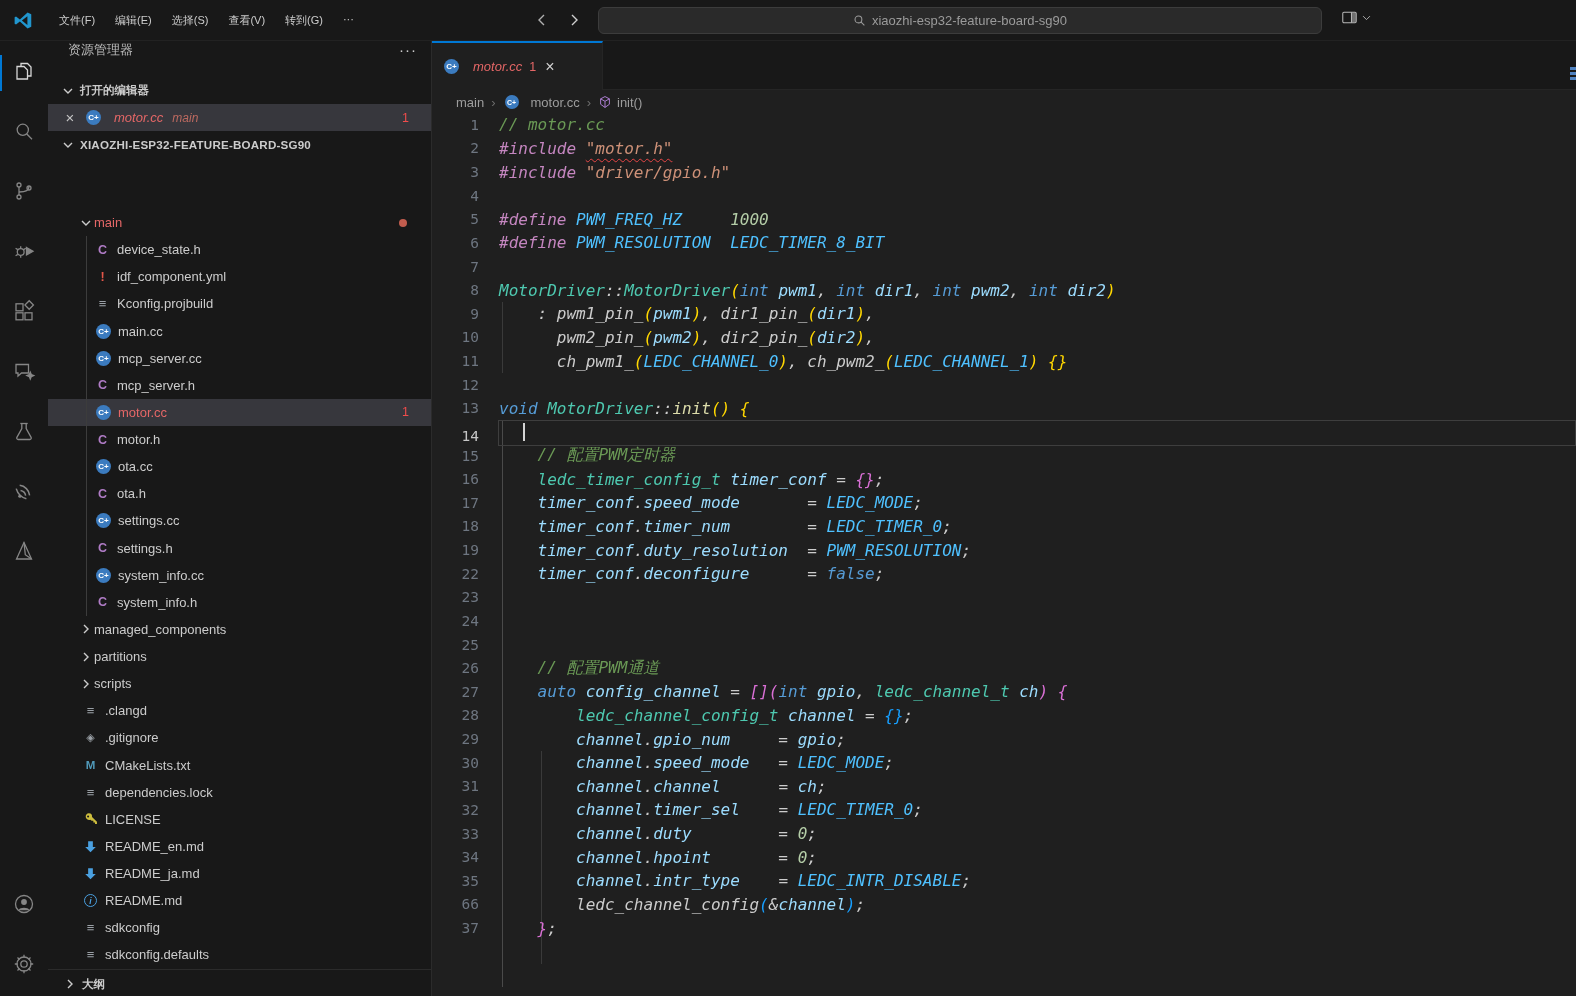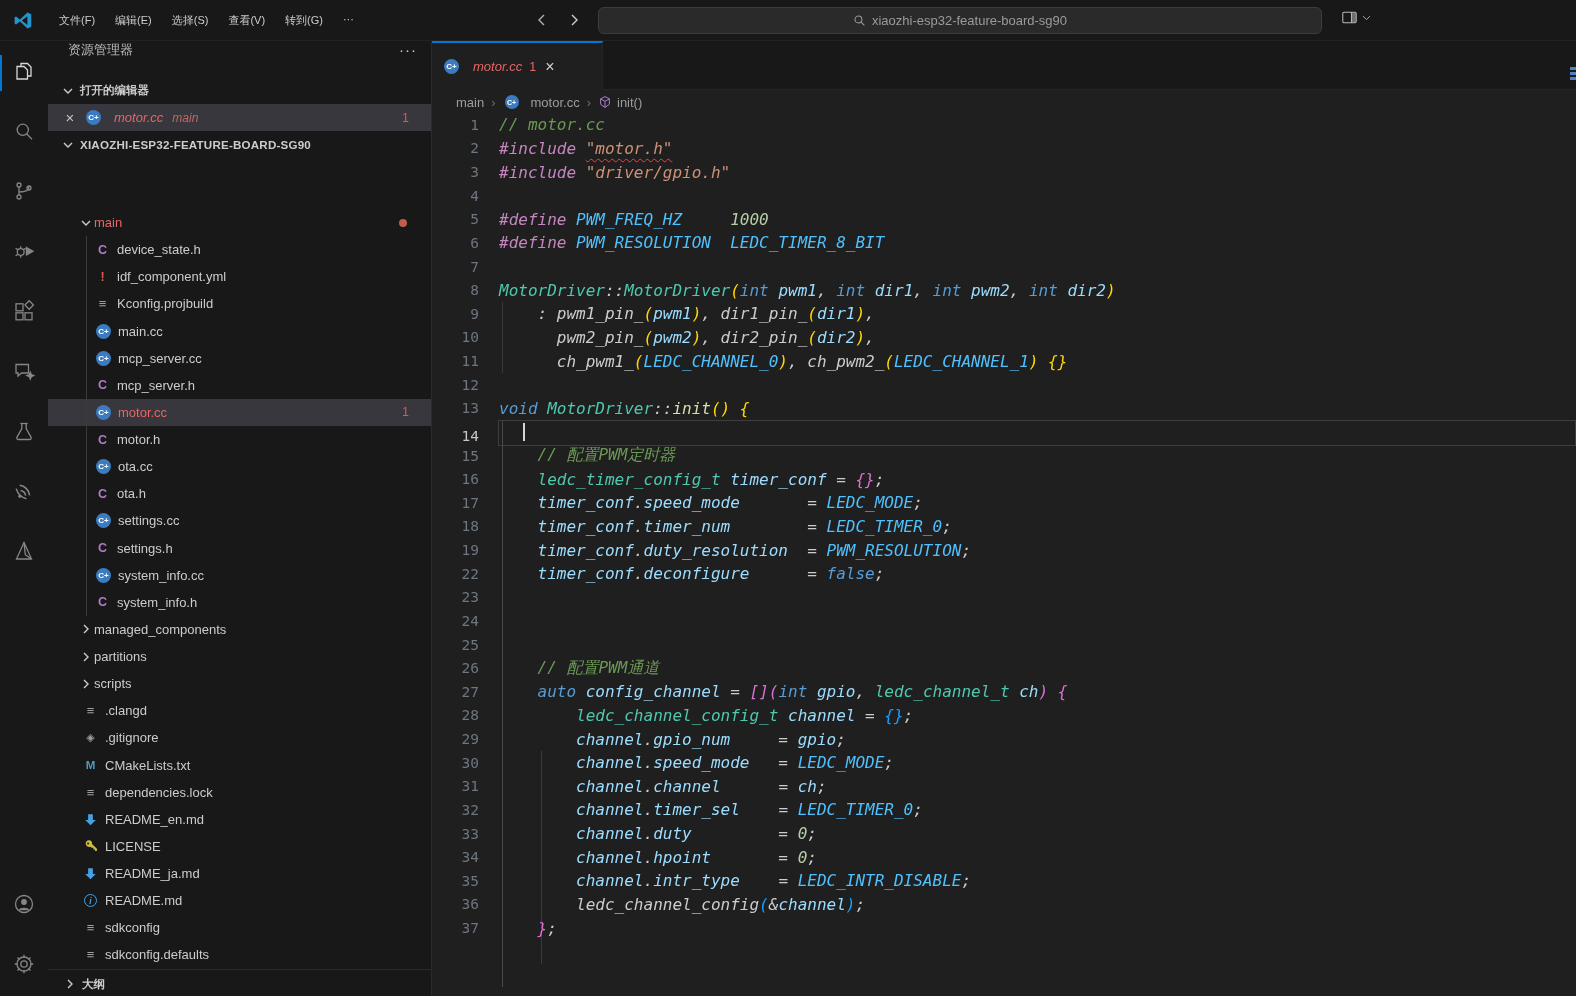--- a/index.html
+++ b/index.html
@@ -369,33 +369,33 @@
           <div class="trow" style="padding-left: 34px;">
             <span class="fic ic-cmake">M</span>
             <span class="lbl">CMakeLists.txt</span>
           </div>
           <div class="trow" style="padding-left: 34px;">
             <span class="fic ic-cfg">≡</span>
             <span class="lbl">dependencies.lock</span>
           </div>
           <div class="trow" style="padding-left: 34px;">
             <span class="fic">
+              <svg width="14" height="14" viewBox="0 0 16 16">
+                <path d="M5.6 1.5a3.8 3.8 0 1 0 1.6 7.3L8.8 10h1.9v1.9h1.9v1.9h2.2v-2.6L9.2 5.7A3.8 3.8 0 0 0 5.6 1.5zM4.7 3.9a1.2 1.2 0 1 1 0 2.4 1.2 1.2 0 0 1 0-2.4z" fill="#cdbd3e"></path>
+              </svg>
+            </span>
+            <span class="lbl">LICENSE</span>
+          </div>
+          <div class="trow" style="padding-left: 34px;">
+            <span class="fic">
               <svg width="13" height="13" viewBox="0 0 16 16">
                 <path d="M8 15L1.5 8.5h3.6V1.5h5.8v7h3.6z" fill="#4aa0e0"></path>
               </svg>
             </span>
             <span class="lbl">README_en.md</span>
-          </div>
-          <div class="trow" style="padding-left: 34px;">
-            <span class="fic">
-              <svg width="14" height="14" viewBox="0 0 16 16">
-                <path d="M5.6 1.5a3.8 3.8 0 1 0 1.6 7.3L8.8 10h1.9v1.9h1.9v1.9h2.2v-2.6L9.2 5.7A3.8 3.8 0 0 0 5.6 1.5zM4.7 3.9a1.2 1.2 0 1 1 0 2.4 1.2 1.2 0 0 1 0-2.4z" fill="#cdbd3e"></path>
-              </svg>
-            </span>
-            <span class="lbl">LICENSE</span>
           </div>
           <div class="trow" style="padding-left: 34px;">
             <span class="fic">
               <svg width="13" height="13" viewBox="0 0 16 16">
                 <path d="M8 15L1.5 8.5h3.6V1.5h5.8v7h3.6z" fill="#4aa0e0"></path>
               </svg>
             </span>
             <span class="lbl">README_ja.md</span>
           </div>
           <div class="trow" style="padding-left: 34px;">
@@ -584,21 +584,21 @@
           </div>
           <div class="cl">
             <span class="ln">34</span>
             <span class="lc"><span class="tk t-pln">        </span><span class="tk t-var">channel</span><span class="tk t-pln">.</span><span class="tk t-var">hpoint</span><span class="tk t-pln">       = </span><span class="tk t-num">0</span><span class="tk t-pln">;</span></span>
           </div>
           <div class="cl">
             <span class="ln">35</span>
             <span class="lc"><span class="tk t-pln">        </span><span class="tk t-var">channel</span><span class="tk t-pln">.</span><span class="tk t-var">intr_type</span><span class="tk t-pln">    = </span><span class="tk t-mac">LEDC_INTR_DISABLE</span><span class="tk t-pln">;</span></span>
           </div>
           <div class="cl">
-            <span class="ln">36</span>
+            <span class="ln">66</span>
             <span class="lc"><span class="tk t-pln">        ledc_channel_config</span><span class="tk t-b3">(</span><span class="tk t-pln">&amp;</span><span class="tk t-var">channel</span><span class="tk t-b3">)</span><span class="tk t-pln">;</span></span>
           </div>
           <div class="cl">
             <span class="ln">37</span>
             <span class="lc"><span class="tk t-pln">    </span><span class="tk t-b2">}</span><span class="tk t-pln">;</span></span>
           </div>
         </div>
     </section>
   </div>
 </div>

